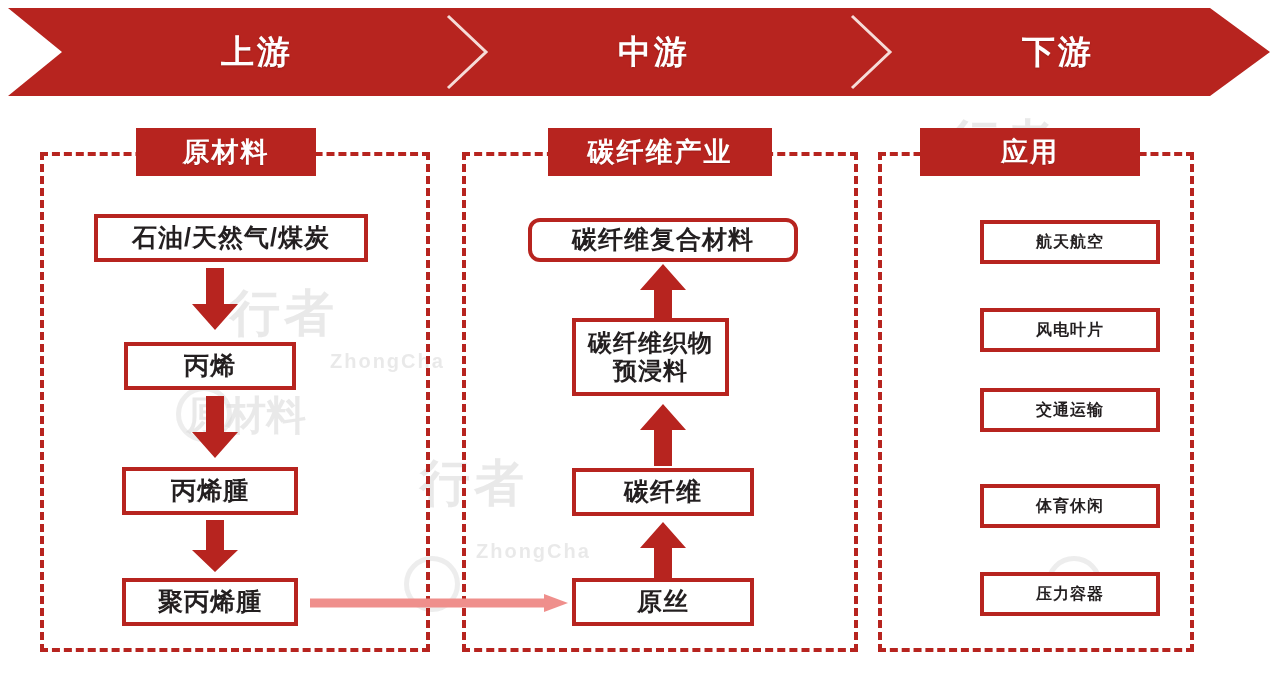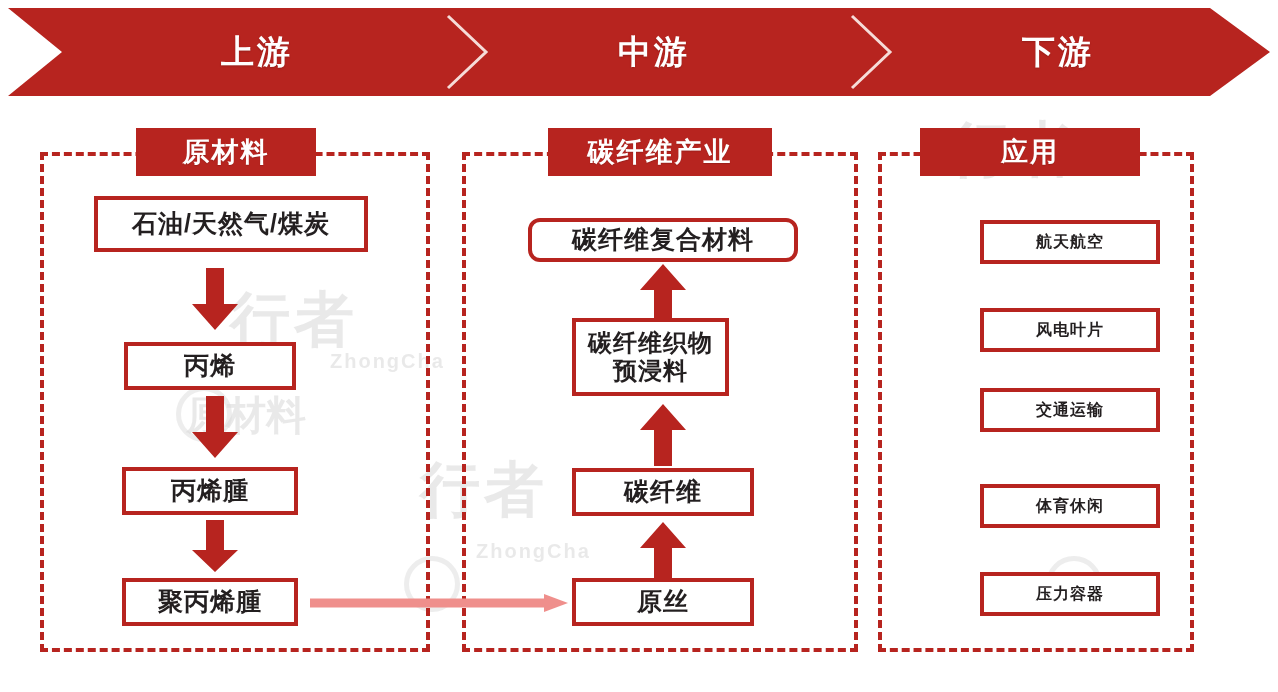--- a/index.html
+++ b/index.html
@@ -22,21 +22,21 @@
   
   .wm {
     position: absolute;
     color: #d8d8d8;
     opacity: 0.55;
     font-weight: 700;
     pointer-events: none;
     user-select: none;
     white-space: nowrap;
   }
-  .wm-big { font-size: 60px; letter-spacing: 4px; }
+  .wm-big { font-size: 50px; letter-spacing: 4px; }
   .wm-mid { font-size: 40px; }
   .wm-sm  { font-size: 20px; letter-spacing: 2px; }
   .wm-ring {
     position: absolute;
     border: 5px solid #dcdcdc;
     border-radius: 50%;
     opacity: 0.5;
     pointer-events: none;
   }
 
@@ -125,21 +125,21 @@
     text-align: center;
     font-size: 25px;
     font-weight: 600;
     line-height: 1.18;
     letter-spacing: 1px;
     z-index: 4;
   }
   .nodebox.two-line { flex-direction: column; font-size: 24px; }
 
   
-  .n-oil   { left: 94px;  top: 196px; width: 274px; height: 56px; }
+  .n-oil   { left: 94px;  top: 214px; width: 274px; height: 48px; }
   .n-prop  { left: 124px; top: 342px; width: 172px; height: 48px; }
   .n-an    { left: 122px; top: 467px; width: 176px; height: 48px; }
   .n-pan   { left: 122px; top: 578px; width: 176px; height: 48px; }
 
   
   .n-comp  { left: 528px; top: 218px; width: 270px; height: 44px; border-radius: 12px; }
   .n-fab   { left: 572px; top: 318px; width: 157px; height: 78px; }
   .n-cf    { left: 572px; top: 468px; width: 182px; height: 48px; }
   .n-pre   { left: 572px; top: 578px; width: 182px; height: 48px; }
 

